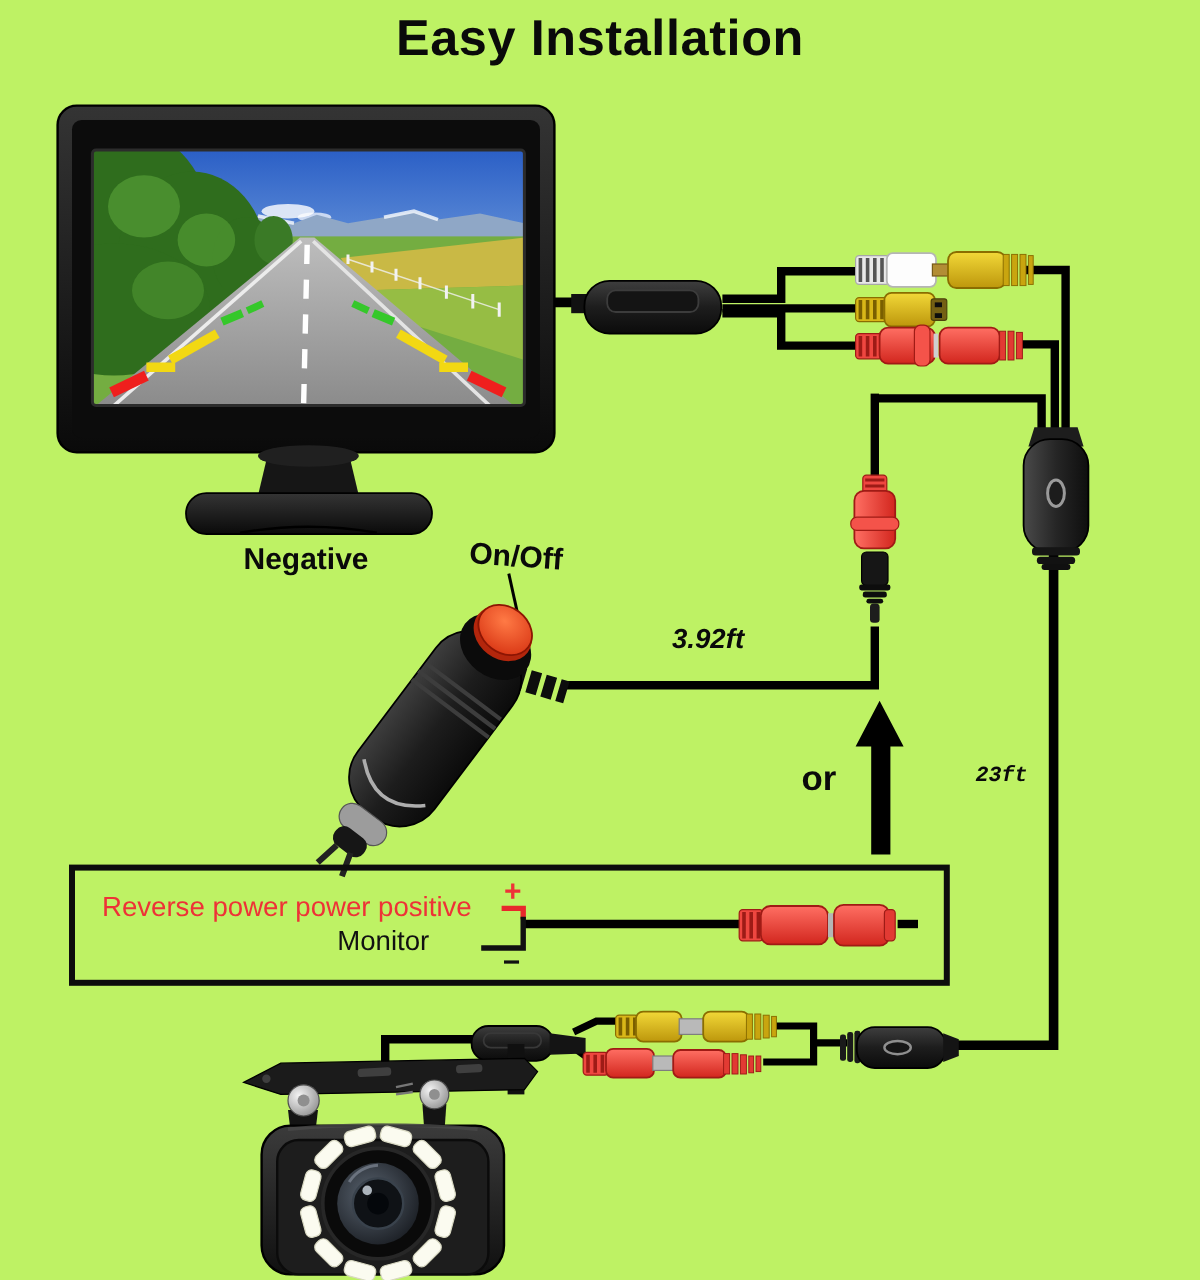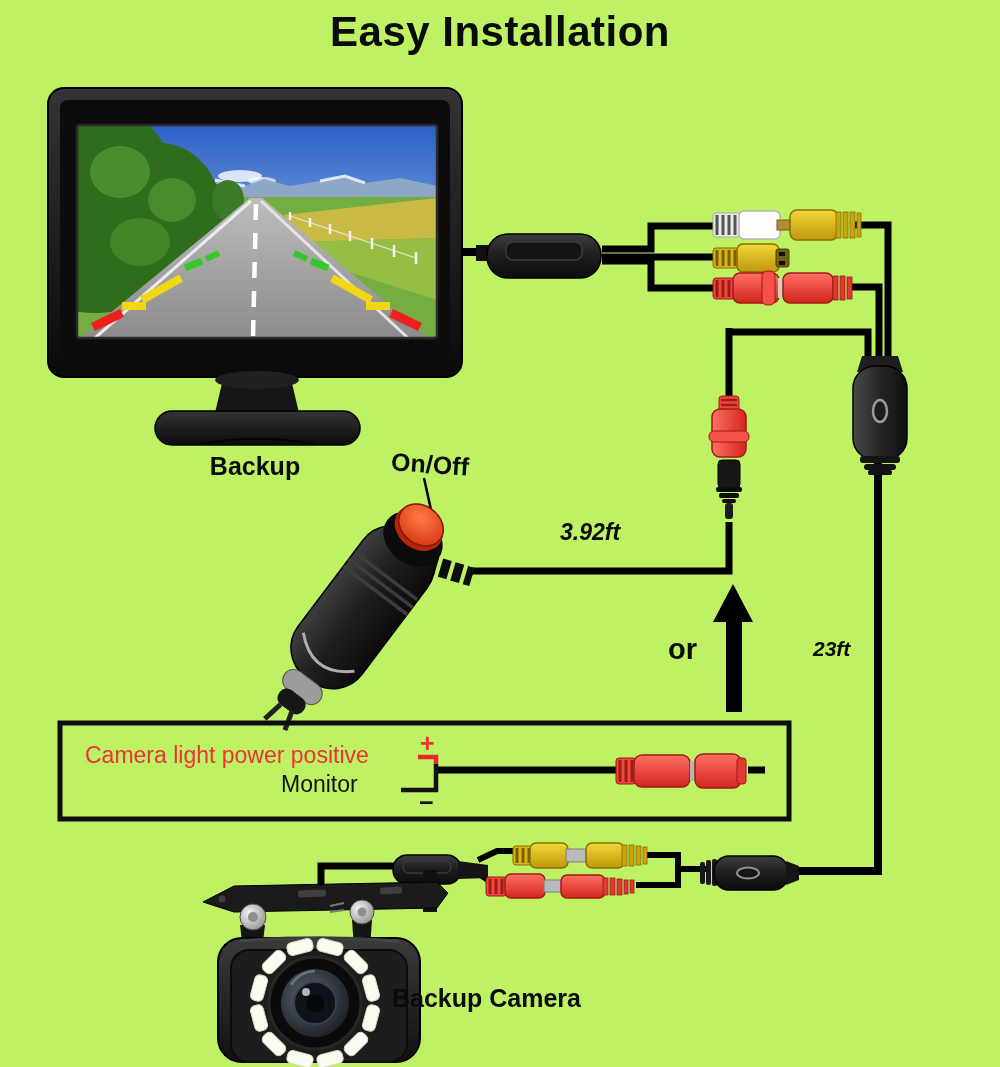--- a/index.html
+++ b/index.html
@@ -6,21 +6,21 @@
   .canvas {
     position:relative; width:1000px; height:1067px; background:#bef264;
     font-family:"Liberation Sans", sans-serif; overflow:hidden;
   }
   .gfx { position:absolute; left:0; top:0; }
   .lbl { position:absolute; color:#0a0a0a; font-weight:bold; white-space:nowrap;text-align:center; }
   .title { left:0; top:8px; width:100%; text-align:center; font-size:42px; letter-spacing:0.5px; }
   .monitor-lbl { left:180px; top:452px; width:150px; text-align:center; font-size:25px; }
   .onoff-lbl  { left:365px; top:450px; width:130px; text-align:center; font-size:25px; transform:rotate(4deg); }
   .len392 { left:560px; top:519px; font-size:23px; font-style:italic; }
-  .len23  { left:813px; top:637px; font-size:21px; font-style:italic; }
+  .len23  { left:813px; top:637px; font-size:18px; font-style:italic;font-family:Liberation Mono, monospace; }
   .or-lbl { left:668px; top:633px; font-size:29px; }
   .revpos { left:85px; top:742px; font-size:23px; font-weight:normal; color:#ee3237; }
   .plus   { left:420px; top:729px; font-size:25px; color:#ee3237; }
   .negative { left:281px; top:771px; font-size:23px; font-weight:normal; color:#111; }
   .minus  { left:419px; top:788px; font-size:25px; color:#111; }
   .backup-lbl { left:392px; top:984px; font-size:25px; }
 </style>
 </head>
 <body>
 
@@ -331,24 +331,23 @@
       <circle cx="315" cy="1003" r="34" fill="url(#lensGrad)"></circle>
       <circle cx="315" cy="1003" r="21" fill="#0f1216" stroke="#39424c" stroke-width="2"></circle>
       <circle cx="315" cy="1003" r="9" fill="#04070b"></circle>
       <path d="M 291,985 A 30 30 0 0 1 315,971" stroke="#7f8894" stroke-width="2.5" fill="none" opacity="0.7"></path>
       <circle cx="306" cy="992" r="4" fill="#c9d2da" opacity="0.85"></circle>
     </g>
   </g>
 </svg>
 
 <div class="lbl title">Easy Installation</div>
-<div class="lbl monitor-lbl">Backup</div>
+<div class="lbl monitor-lbl">Negative</div>
 <div class="lbl onoff-lbl">On/Off</div>
 <div class="lbl len392">3.92ft</div>
 <div class="lbl or-lbl">or</div>
 <div class="lbl len23">23ft</div>
-<div class="lbl revpos">Camera light power positive</div>
+<div class="lbl revpos">Reverse power power positive</div>
 <div class="lbl plus">+</div>
 <div class="lbl negative">Monitor</div>
 <div class="lbl minus">−</div>
-<div class="lbl backup-lbl">Backup Camera</div>
 
 </div>
 
 </body></html>

